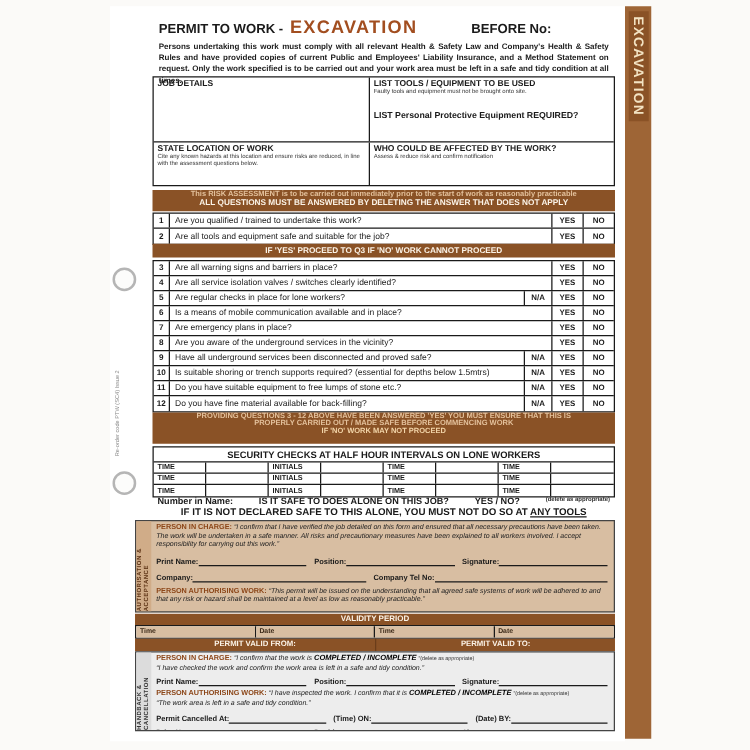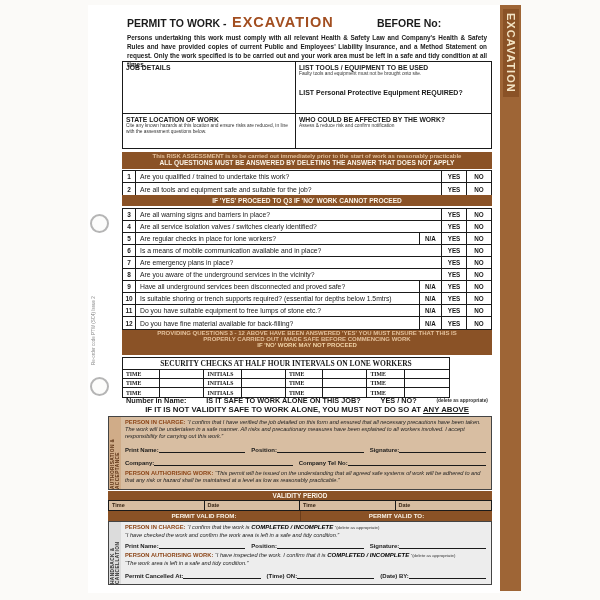--- a/index.html
+++ b/index.html
@@ -43,21 +43,21 @@
   .q-table-2{top:203px;}
   .q-row{display:flex;height:12px;border-bottom:1px solid #1a1a1a;box-sizing:border-box;}
   .q-row:last-child{border-bottom:none;}
   .q-num{width:13px;border-right:1px solid #1a1a1a;font-size:6.5px;font-weight:bold;display:flex;align-items:center;justify-content:center;box-sizing:border-box;}
   .q-text{flex:1;font-size:6.8px;display:flex;align-items:center;padding-left:4px;box-sizing:border-box;}
   .q-na,.q-yes,.q-no{border-left:1px solid #1a1a1a;font-size:6.3px;font-weight:bold;display:flex;align-items:center;justify-content:center;box-sizing:border-box;}
   .q-na{width:22px;}
   .q-yes{width:25px;}
   .q-no{width:25px;}
 
-  .sec-table{position:absolute;left:34px;top:352px;width:328px;border:1.5px solid #1a1a1a;box-sizing:border-box;font-family:Liberation Serif, serif;}
+  .sec-table{position:absolute;left:34px;top:352px;width:370px;border:1.5px solid #1a1a1a;box-sizing:border-box;}
   .sec-title{height:11px;font-size:7.5px;font-weight:bold;text-align:center;line-height:11px;border-bottom:1px solid #1a1a1a;}
   .sec-row{display:flex;height:9px;border-bottom:1px solid #1a1a1a;box-sizing:border-box;}
   .sec-row:last-child{border-bottom:none;}
   .sec-cell{box-sizing:border-box;border-right:1px solid #1a1a1a;font-size:5.8px;font-weight:bold;display:flex;align-items:center;padding-left:3px;}
   .sec-cell:last-child{border-right:none;}
   .sec-label{width:11.5%;}
   .sec-blank{width:13.5%;}
 
   .team-line{position:absolute;left:34px;top:390px;width:370px;height:10px;display:flex;align-items:center;justify-content:space-between;padding:0 4px;box-sizing:border-box;}
   .tl-txt{font-size:7.3px;font-weight:bold;}
@@ -257,26 +257,26 @@
         <div class="sec-cell sec-blank"></div>
         <div class="sec-cell sec-label">TIME</div>
         <div class="sec-cell sec-blank"></div>
         <div class="sec-cell sec-label">TIME</div>
         <div class="sec-cell sec-blank"></div>
       </div>
     </div>
 
     <div class="team-line">
       <span class="tl-txt">Number in Name:</span>
-      <span class="tl-txt">IS IT SAFE TO WORK ALONE ON THIS JOB?</span>
+      <span class="tl-txt">IS IT SAFE TO DOES ALONE ON THIS JOB?</span>
       <span class="tl-txt">YES / NO?</span>
       <span class="tl-note">(delete as appropriate)</span>
     </div>
 
-    <div class="warning-line"><span>IF IT IS NOT VALIDITY SAFE TO WORK ALONE, YOU MUST NOT DO SO AT </span><u>ANY ABOVE</u></div>
+    <div class="warning-line"><span>IF IT IS NOT DECLARED SAFE TO THIS ALONE, YOU MUST NOT DO SO AT </span><u>ANY TOOLS</u></div>
 
     <div class="section auth">
       <div class="strip">AUTHORISATION &amp; ACCEPTANCE</div>
       <div class="sec-content">
         <p class="para"><span class="sec-h">PERSON IN CHARGE:</span> <span class="quote">“I confirm that I have verified the job detailed on this form and ensured that all necessary precautions have been taken. The work will be undertaken in a safe manner. All risks and precautionary measures have been explained to all workers involved. I accept responsibility for carrying out this work.”</span></p>
         <div class="fline">
           <span class="flabel">Print Name:</span>
             <span class="ffill"></span>
           <span class="flabel">Position:</span>
             <span class="ffill"></span>

